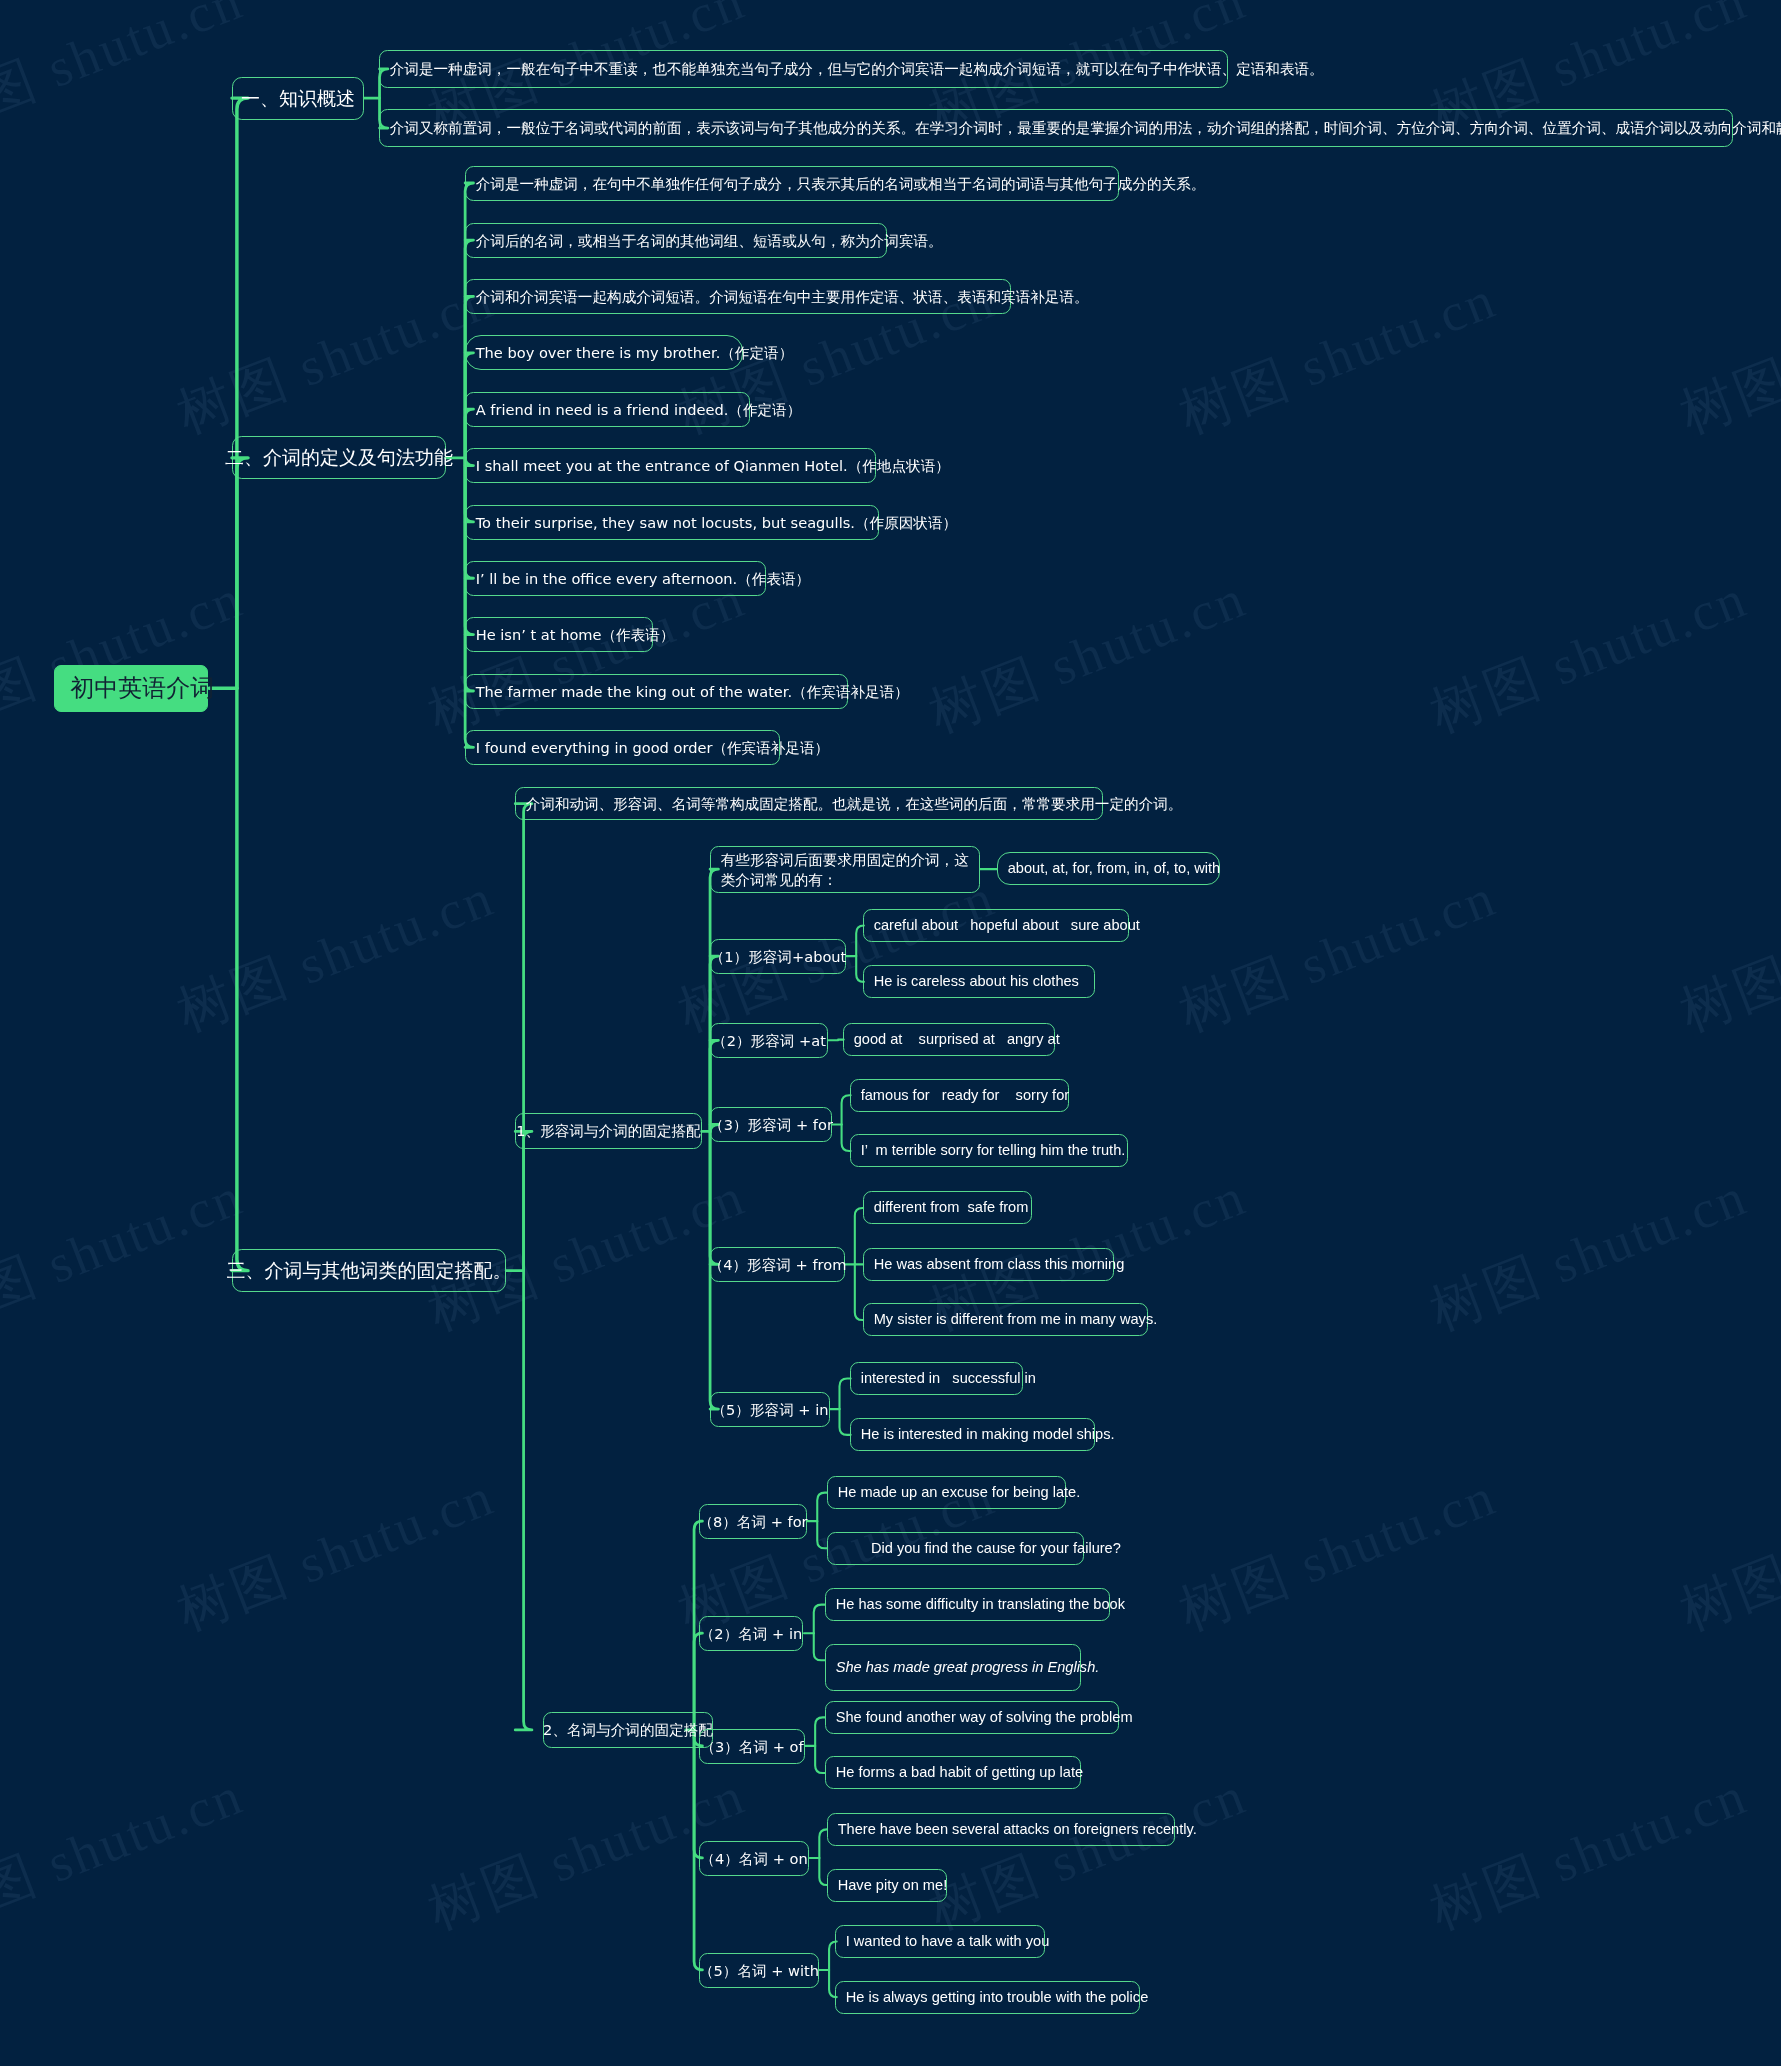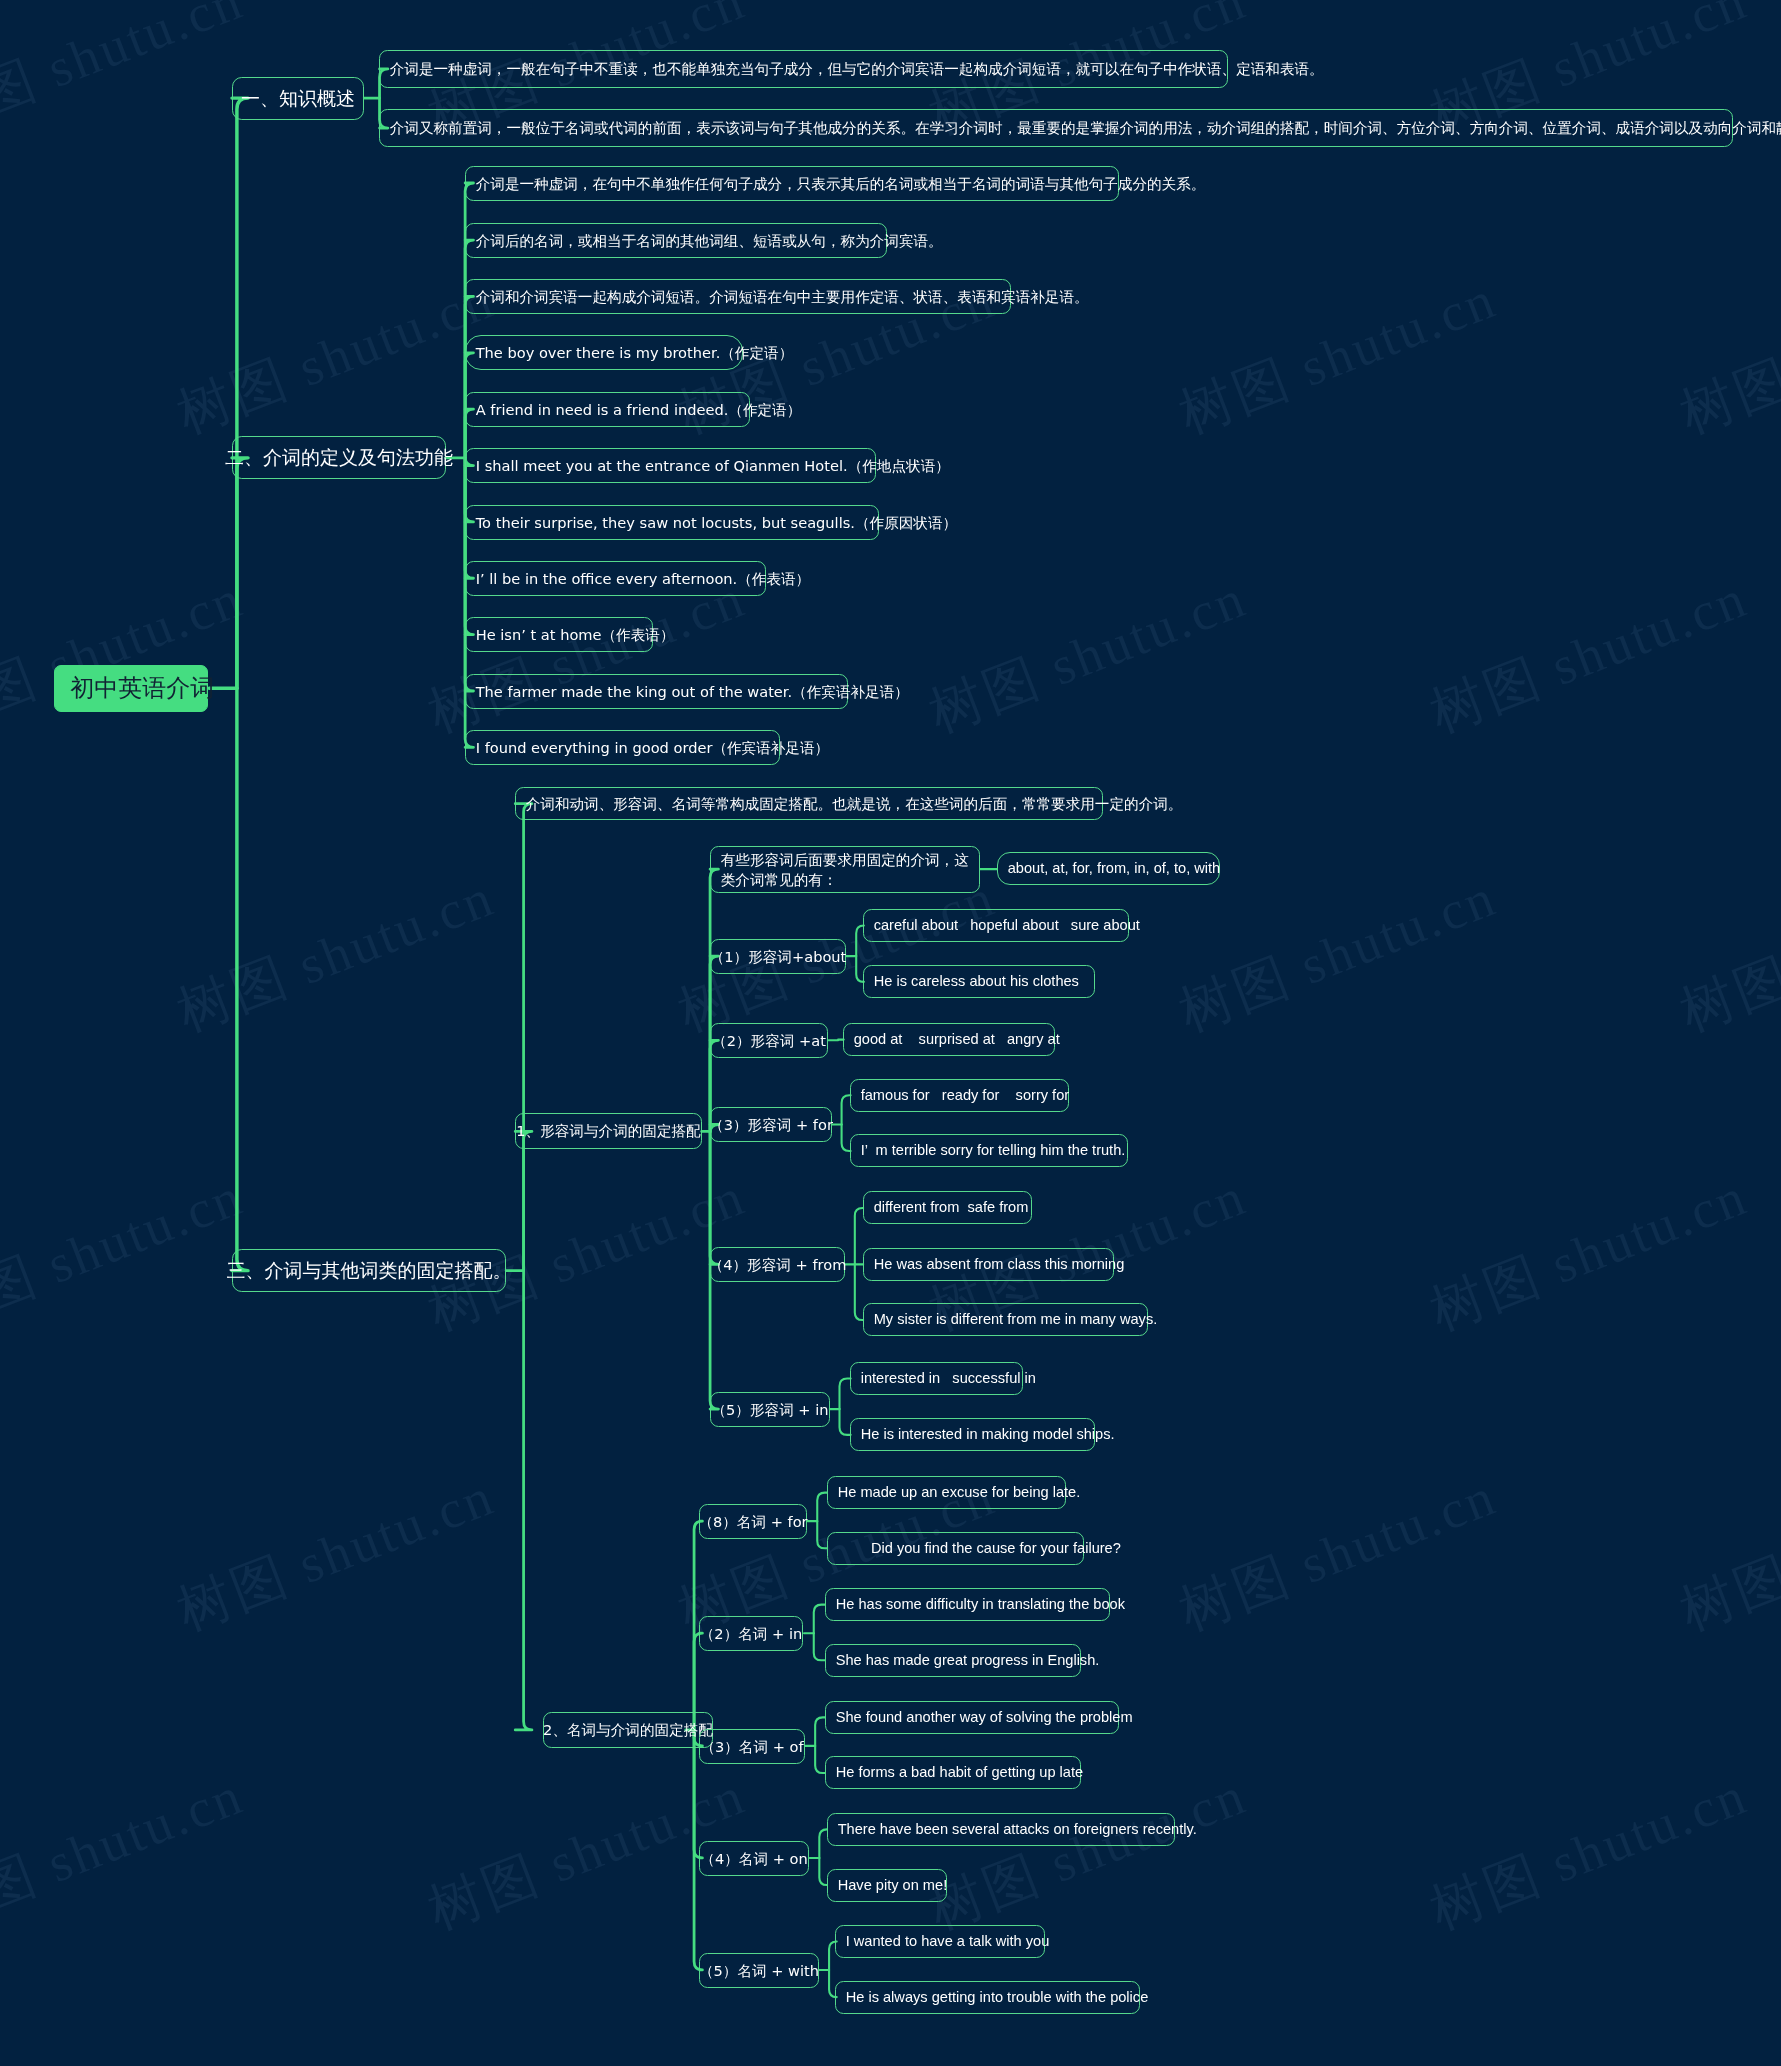--- a/index.html
+++ b/index.html
@@ -238,21 +238,21 @@
   <div class="node lvl4" style="left:850px; top:1418px; width:245px; height:33px;">He is interested in making model ships.</div>
 
   <div class="node lvl2 cn" style="left:515px; top:1712px; width:170px; height:36px; justify-content:center;margin-left:28px;">2、名词与介词的固定搭配</div>
 
   <div class="node lvl3 cn" style="left:699px; top:1504px; width:108px; height:35px; justify-content:center;">（8）名词 + for</div>
   <div class="node lvl4" style="left:827px; top:1476px; width:239px; height:33px;">He made up an excuse for being late.</div>
   <div class="node lvl4" style="left:827px; top:1532px; width:257px; height:33px;padding-left:43px;">Did you find the cause for your failure?</div>
 
   <div class="node lvl3 cn" style="left:699px; top:1616px; width:104px; height:35px; justify-content:center;">（2）名词 + in</div>
   <div class="node lvl4" style="left:825px; top:1588px; width:285px; height:33px;">He has some difficulty in translating the book</div>
-  <div class="node lvl4" style="left:825px; top:1644px; width:256px; height:33px;">She has made great progress in English.</div>
+  <div class="node lvl4" style="left:825px; top:1644px; width:256px; height:47px;font-style:italic;">She has made great progress in English.</div>
 
   <div class="node lvl3 cn" style="left:699px; top:1729px; width:106px; height:35px; justify-content:center;">（3）名词 + of</div>
   <div class="node lvl4" style="left:825px; top:1701px; width:294px; height:33px;">She found another way of solving the problem</div>
   <div class="node lvl4" style="left:825px; top:1756px; width:256px; height:33px;">He forms a bad habit of getting up late</div>
 
   <div class="node lvl3 cn" style="left:699px; top:1841px; width:110px; height:35px; justify-content:center;">（4）名词 + on</div>
   <div class="node lvl4" style="left:827px; top:1813px; width:348px; height:33px;">There have been several attacks on foreigners recently.</div>
   <div class="node lvl4" style="left:827px; top:1869px; width:120px; height:33px;">Have pity on me!</div>
 
   <div class="node lvl3 cn" style="left:699px; top:1953px; width:120px; height:35px; justify-content:center;">（5）名词 + with</div>

